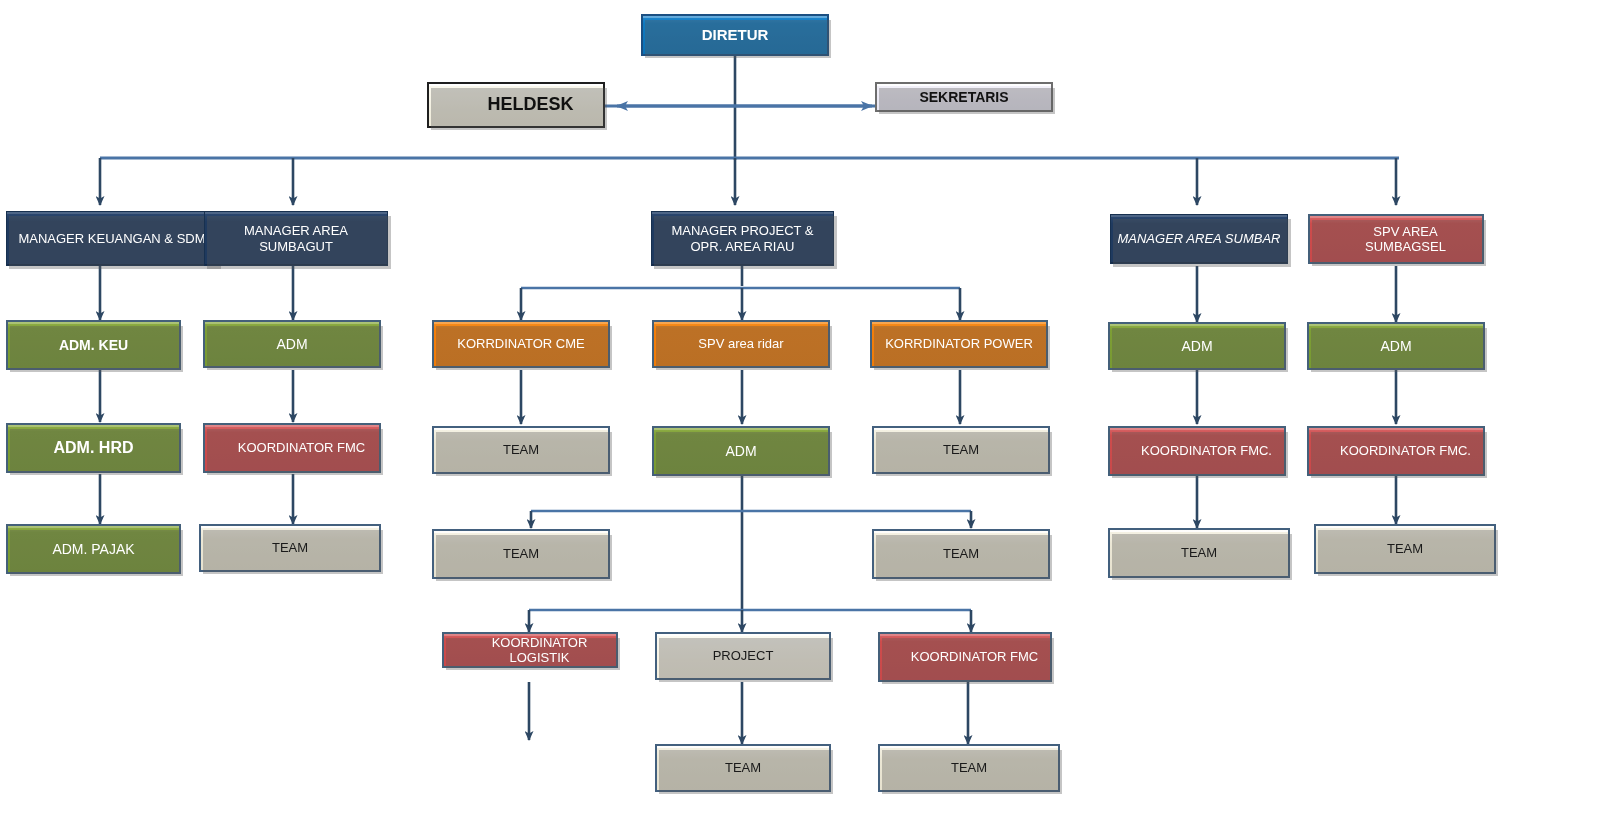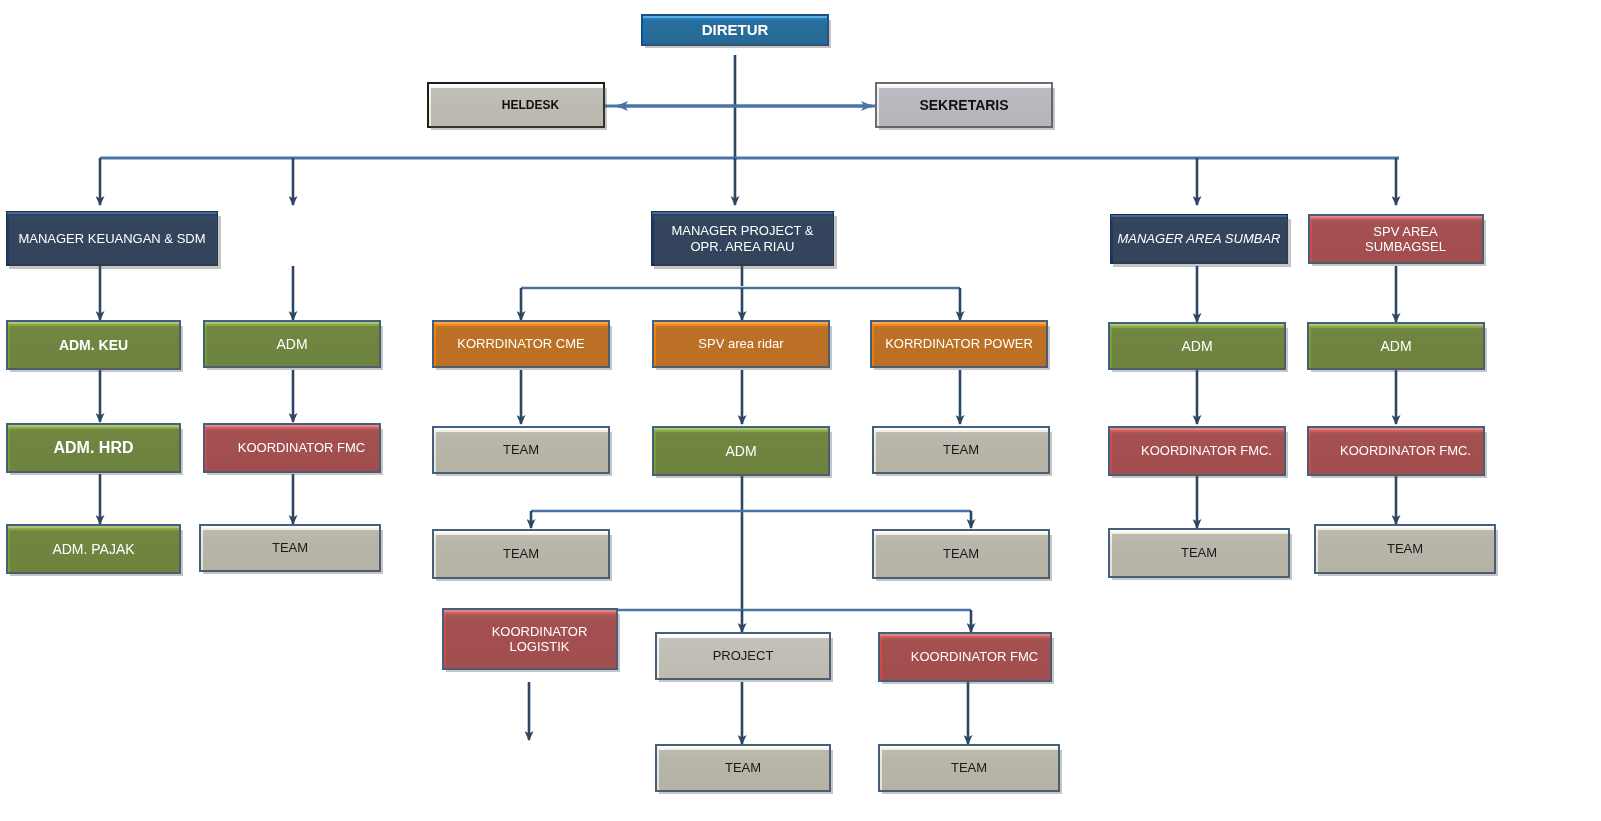--- a/index.html
+++ b/index.html
@@ -146,36 +146,39 @@
       <path d="M1197,476 L1197,528" marker-end="url(#ah)"></path>
     </g>
 
     <g stroke="#2d4763" stroke-width="2.6" fill="none">
       <path d="M1396,266 L1396,322" marker-end="url(#ah)"></path>
       <path d="M1396,370 L1396,424" marker-end="url(#ah)"></path>
       <path d="M1396,476 L1396,524" marker-end="url(#ah)"></path>
     </g>
   </svg>
 
-  <div class="node blue" style="left:641px;top:14px;width:188px;height:32px;font-size:15px;">
+  <div class="node blue" style="left:641px;top:14px;width:188px;height:42px;font-size:15px;">
     <span class="lbl">DIRETUR</span>
   </div>
 
-  <div class="node ivory" style="left:427px;top:82px;width:178px;height:46px;font-size:12px;padding-left:29px;">
+  <div class="node ivory" style="left:427px;top:82px;width:178px;height:46px;font-size:18px;padding-left:29px;">
     <span class="lbl">HELDESK</span>
   </div>
 
-  <div class="node lav" style="left:875px;top:82px;width:178px;height:46px;font-size:14px;">
+  <div class="node lav" style="left:875px;top:82px;width:178px;height:30px;font-size:14px;">
     <span class="lbl">SEKRETARIS</span>
   </div>
 
   <div class="node nv" style="left:6px;top:211px;width:212px;height:55px;font-size:13px;">
     <span class="lbl">MANAGER KEUANGAN &amp; SDM</span>
   </div>
 
+  <div class="node nv" style="left:204px;top:211px;width:184px;height:55px;font-size:13px;">
+    <span class="lbl">MANAGER AREA SUMBAGUT</span>
+  </div>
 
   <div class="node nv" style="left:651px;top:211px;width:183px;height:55px;font-size:13px;">
     <span class="lbl">MANAGER  PROJECT &amp; OPR. AREA RIAU</span>
   </div>
 
   <div class="node nv" style="left:1110px;top:214px;width:178px;height:50px;font-size:13px;font-style:italic;">
     <span class="lbl">MANAGER AREA SUMBAR</span>
   </div>
 
   <div class="node red" style="left:1308px;top:214px;width:176px;height:50px;font-size:13px;">
@@ -255,21 +258,21 @@
   </div>
 
   <div class="node cream" style="left:1108px;top:528px;width:182px;height:50px;font-size:13px;">
     <span class="lbl">TEAM</span>
   </div>
 
   <div class="node cream" style="left:1314px;top:524px;width:182px;height:50px;font-size:13px;">
     <span class="lbl">TEAM</span>
   </div>
 
-  <div class="node red" style="left:442px;top:608px;width:176px;height:62px;font-size:13px;">
+  <div class="node red" style="left:442px;top:632px;width:176px;height:36px;font-size:13px;">
     <span class="lbl">KOORDINATOR  LOGISTIK</span>
   </div>
 
   <div class="node white" style="left:655px;top:632px;width:176px;height:48px;font-size:13px;">
     <span class="lbl">PROJECT</span>
   </div>
 
   <div class="node red" style="left:878px;top:632px;width:174px;height:50px;font-size:13px;">
     <span class="lbl">KOORDINATOR FMC</span>
   </div>

